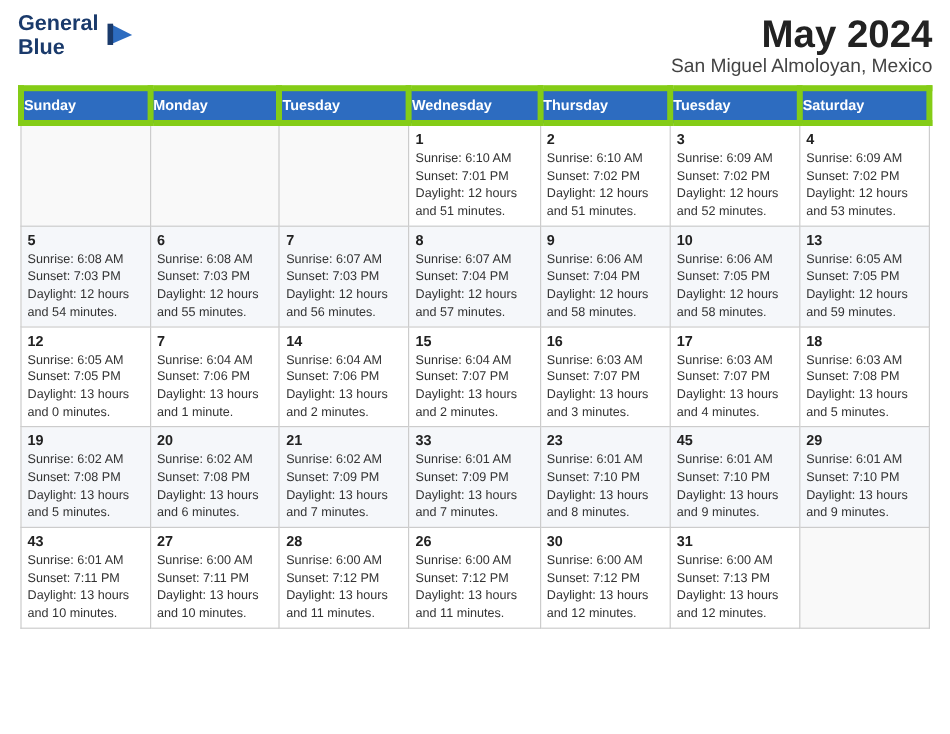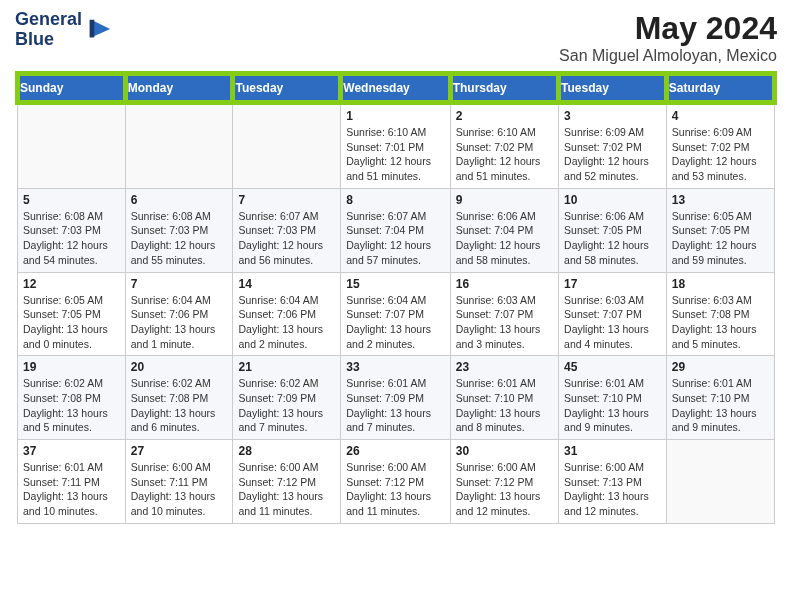--- a/index.html
+++ b/index.html
@@ -276,21 +276,21 @@
         </td>
         <td>
           <span class="day-num">29</span>
           <div class="day-info" style="white-space: pre-line;">Sunrise: 6:01 AM
 Sunset: 7:10 PM
 Daylight: 13 hours and 9 minutes.</div>
         </td>
       </tr>
       <tr>
         <td>
-          <span class="day-num">37</span>
+          <span class="day-num">43</span>
           <div class="day-info" style="white-space: pre-line;">Sunrise: 6:01 AM
 Sunset: 7:11 PM
 Daylight: 13 hours and 10 minutes.</div>
         </td>
         <td>
           <span class="day-num">27</span>
           <div class="day-info" style="white-space: pre-line;">Sunrise: 6:00 AM
 Sunset: 7:11 PM
 Daylight: 13 hours and 10 minutes.</div>
         </td>

